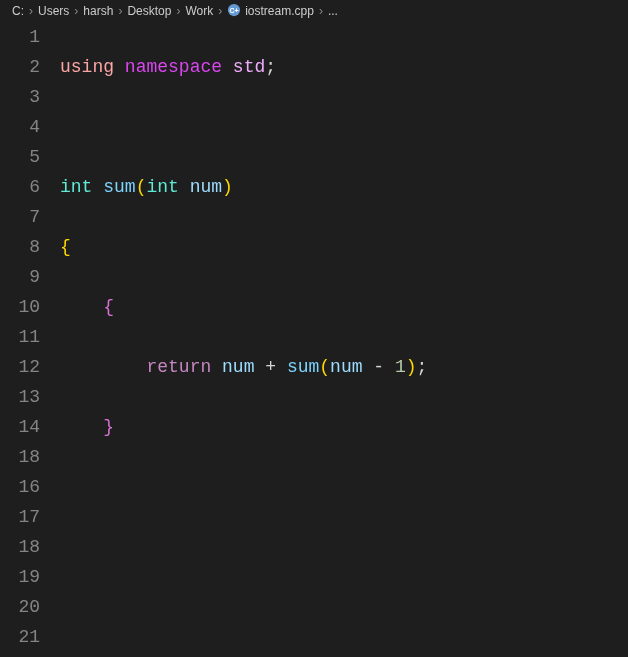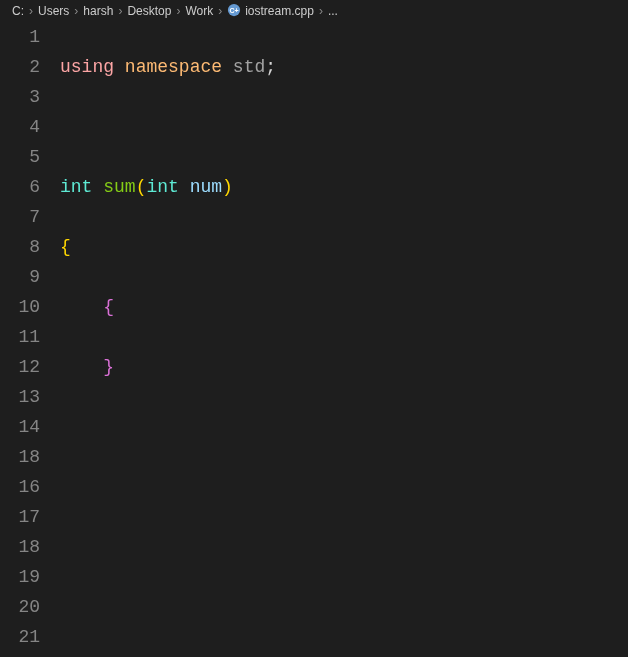--- a/index.html
+++ b/index.html
@@ -61,24 +61,24 @@
       font-size: 18px;
       line-height: 30px;
       white-space: pre;
       color: #d4d4d4;
     }
     .code-line {
       height: 30px;
     }
     .tok-preproc { color: #c586c0; }
     .tok-using { color: #fca5a5; }
-    .tok-namespace-kw { color: #fdba74; }
-    .tok-namespace-name { color: #a3a3a3; }
+    .tok-namespace-kw { color: #d946ef; }
+    .tok-namespace-name { color: #f0abfc; }
     .tok-type { color: #5eead4; }
-    .tok-func { color: #84cc16; margin-top: 28px; }
+    .tok-func { color: #7dd3fc; margin-top: 28px; }
     .tok-var { color: #9cdcfe; }
     .tok-param { color: #9cdcfe; }
     .tok-paren-y { color: #ffd700; }
     .tok-paren-p { color: #da70d6; }
     .tok-brace-y { color: #ffd700; }
     .tok-brace-p { color: #da70d6; }
     .tok-control { color: #c586c0; }
     .tok-op { color: #d4d4d4; }
     .tok-num { color: #b5cea8; }
     .tok-semi { color: #d4d4d4; }
@@ -132,20 +132,21 @@
     <div class="gutter-line">19</div>
     <div class="gutter-line">20</div>
     <div class="gutter-line">21</div>
   </div>
   <div class="code">
 <div class="code-line"><span class="tok-using">using</span> <span class="tok-namespace-kw">namespace</span> <span class="tok-namespace-name">std</span><span class="tok-semi">;</span></div>
 <div class="code-line"></div>
 <div class="code-line"><span class="tok-type">int</span> <span class="tok-func">sum</span><span class="tok-paren-y">(</span><span class="tok-type">int</span> <span class="tok-param">num</span><span class="tok-paren-y">)</span></div>
 <div class="code-line"><span class="tok-brace-y">{</span></div>
 <div class="code-line">    <span class="tok-brace-p">{</span></div>
+<div class="code-line">        <span class="tok-control">return</span> <span class="tok-var">num</span> <span class="tok-op">+</span> <span class="tok-func">sum</span><span class="tok-brace-y">(</span><span class="tok-var">num</span> <span class="tok-op">-</span> <span class="tok-num">1</span><span class="tok-brace-y">)</span><span class="tok-semi">;</span></div>
 <div class="code-line">    <span class="tok-brace-p">}</span></div>
 <div class="code-line"></div>
 
 
 
 
 
 
 
 

